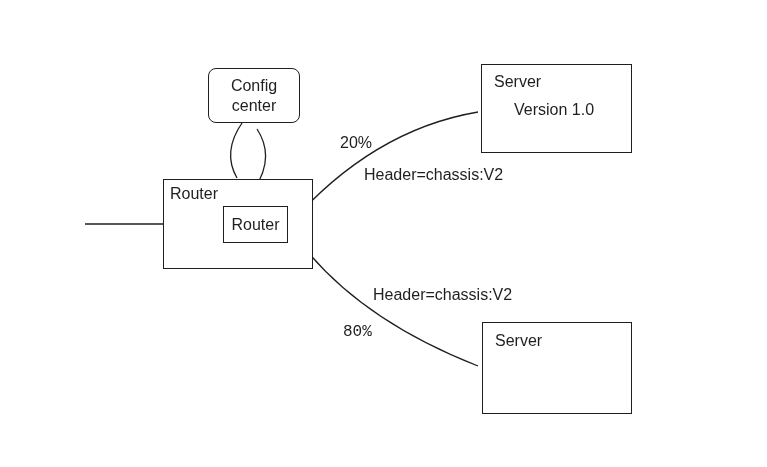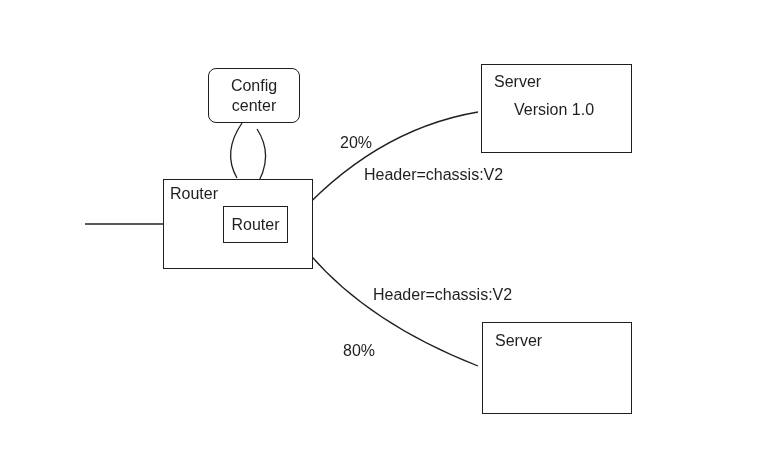--- a/index.html
+++ b/index.html
@@ -70,21 +70,21 @@
   }
   .edge-label {
     position: absolute;
     font-size: 16px;
     line-height: 19px;
     white-space: nowrap;
   }
   .label-weight-v1 { left: 340px; top: 133px; }
   .label-cond-v1   { left: 364px; top: 165px; }
   .label-cond-v2   { left: 373px; top: 285px; }
-  .label-weight-v2 { left: 343px; top: 341px; }
+  .label-weight-v2 { left: 343px; top: 323px; font-family: Liberation Mono, monospace; }
 </style>
 </head>
 <body>
 
 <div class="stage">
 
   <svg class="connector-layer" viewBox="0 0 767 467" xmlns="http://www.w3.org/2000/svg">
     <defs>
       <marker id="arrowhead" markerUnits="userSpaceOnUse" markerWidth="13" markerHeight="10" refX="11" refY="5" orient="auto">
         <path d="M0,0 L12,5 L0,10 Z" stroke="none" fill="#1f1f1f"></path>

